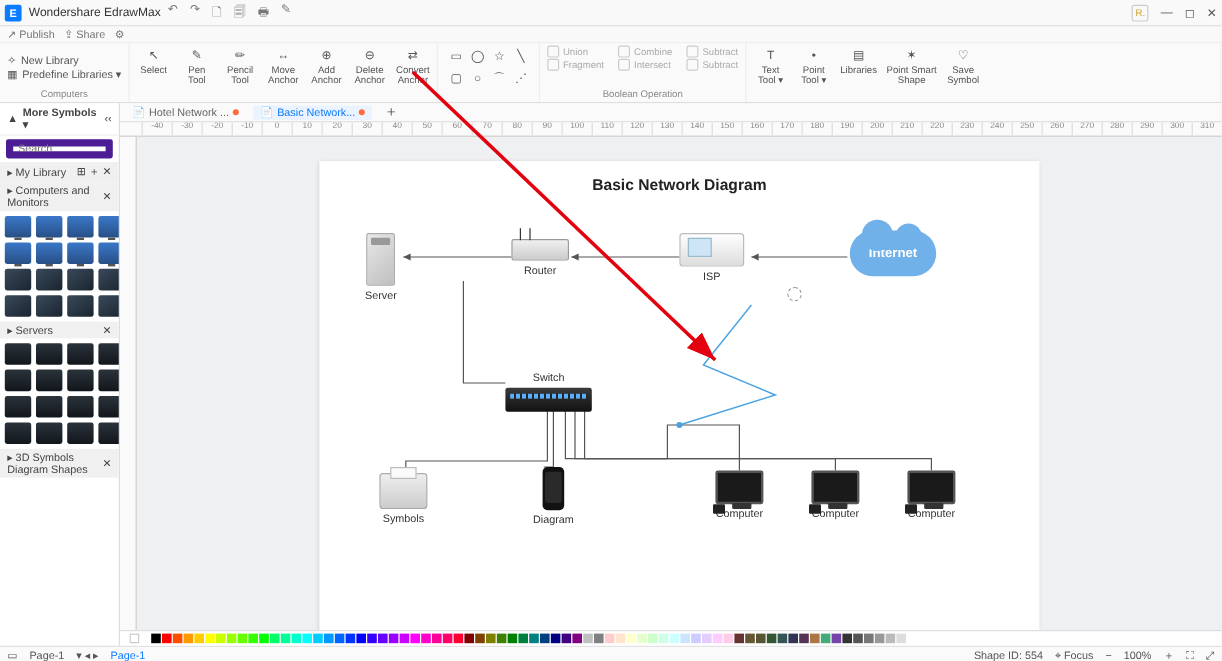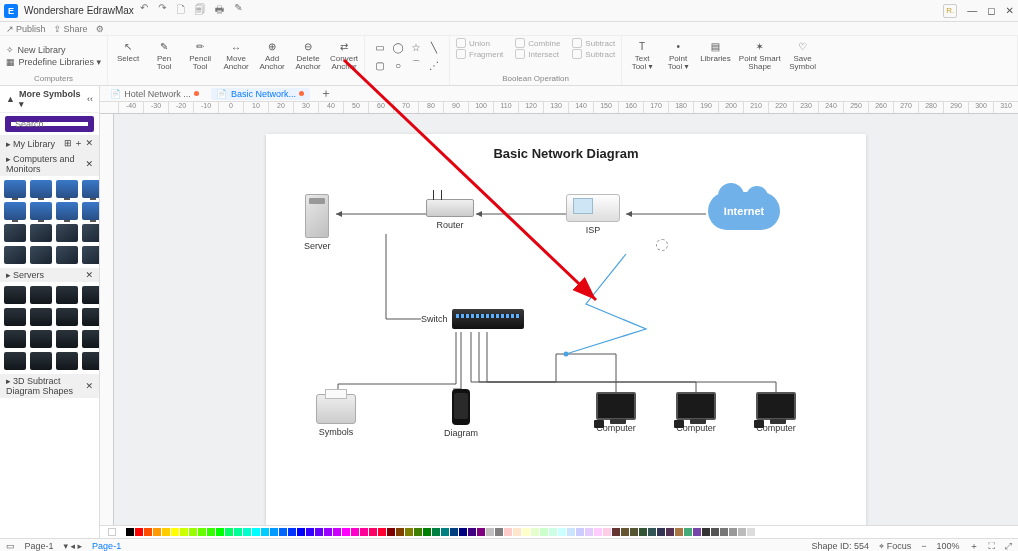--- a/index.html
+++ b/index.html
@@ -299,21 +299,21 @@
           <div class="thumb srv"></div>
           <div class="thumb srv"></div>
           <div class="thumb srv"></div>
           <div class="thumb srv"></div>
           <div class="thumb srv"></div>
           <div class="thumb srv"></div>
           <div class="thumb srv"></div>
           <div class="thumb srv"></div>
         </div>
         <div class="sb-header">
-          <span>▸ 3D Subtract Diagram Shapes</span>
+          <span>▸ 3D Symbols Diagram Shapes</span>
           <span>✕</span>
         </div>
       </div>
   </div>
 
   <div class="canvas-area">
     <div class="doc-tabs" id="doc-tabs">
         <div class="doc-tab">
           <span>📄</span>
           <span>Hotel Network ...</span>
@@ -400,21 +400,21 @@
               <div class="router-sh"></div>
               <div class="lbl">Router</div>
             </div>
             <div class="node" style="left: 300px; top: 60px;">
               <div class="isp-sh"></div>
               <div class="lbl">ISP</div>
             </div>
             <div class="node" style="left: 442px; top: 58px;">
               <div class="cloud-sh">Internet</div>
             </div>
-            <div class="node" style="left: 155px; top: 175px; flex-direction: row; gap: 4px;">
+            <div class="node" style="left: 155px; top: 175px; flex-direction: column; gap: 4px;">
               <span>Switch</span>
               <div class="switch-sh"></div>
             </div>
             <div class="node" style="left: 50px; top: 260px;">
               <div class="printer-sh"></div>
               <div class="lbl">Symbols</div>
             </div>
             <div class="node" style="left: 178px; top: 255px;">
               <div class="mobile-sh"></div>
               <div class="lbl">Diagram</div>

